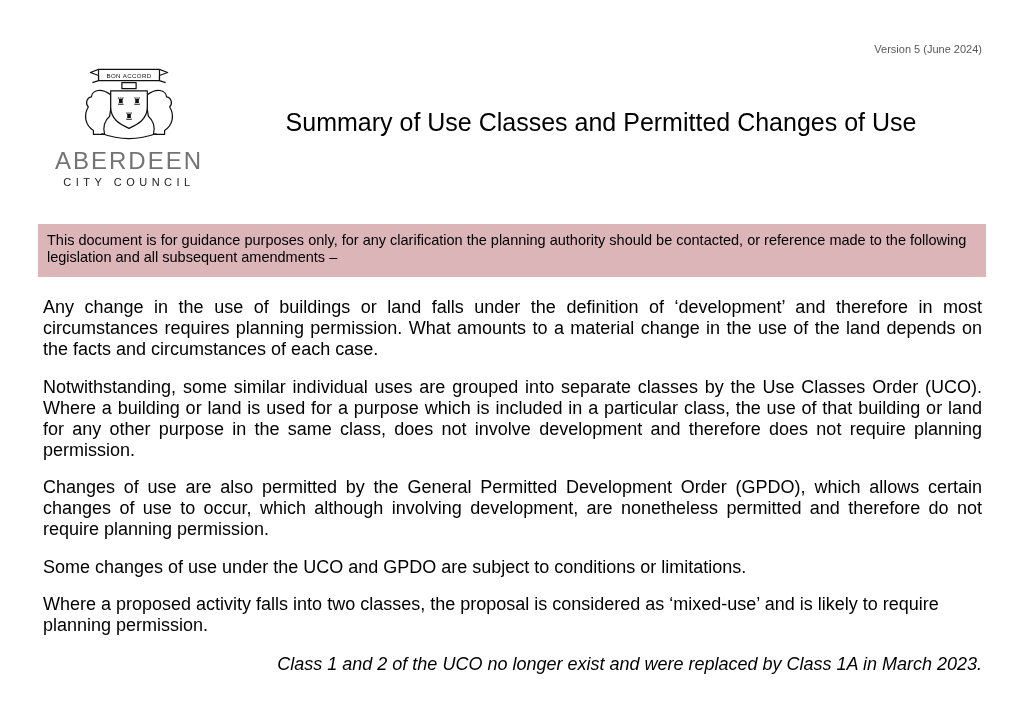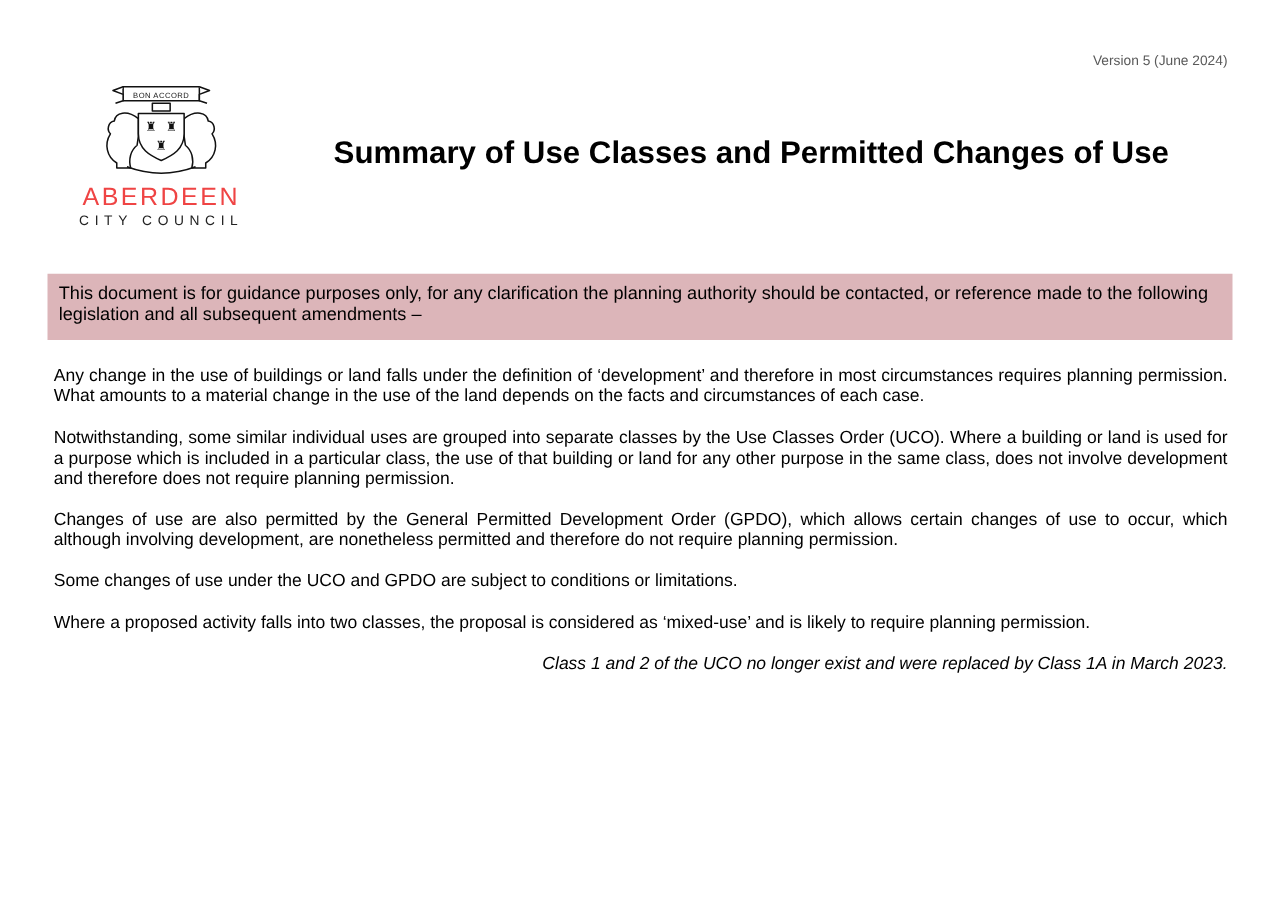--- a/index.html
+++ b/index.html
@@ -25,63 +25,63 @@
     padding: 66px 40px 0 40px;
   }
   .logo {
     flex: 0 0 178px;
     display: flex;
     flex-direction: column;
     align-items: center;
   }
   .logo svg { display: block; }
   .org-name {
-    font-size: 20px;
+    font-size: 24px;
     letter-spacing: 2px;
-    color: #ef4444;
+    color: #737373;
     margin-top: 3px;
     white-space: nowrap;
   }
   .org-sub {
     font-size: 11px;
     letter-spacing: 4.5px;
     color: #222;
     margin-top: 1px;
     white-space: nowrap;
   }
   .title-wrap {
     flex: 1;
     display: flex;
     justify-content: center;
   }
   h1.title {
     margin-top: 42px;
     font-size: 25px;
-    font-weight: bold;
+    font-weight: normal;
     text-align: right;
     color: #000;
   }
   .notice {
     margin: 36px 38px 0 38px;
     padding: 8px 9px 11px 9px;
     font-size: 14.5px;
     line-height: 1.17;
     color: #000;
   }
   .notice ul {
     margin: 14px 0 1px 0;
     padding-left: 68px;
   }
   .notice li {
     margin: 1.5px 0;
     padding-left: 3px;
   }
   .content {
     margin: 20px 42px 0 43px;
-    font-size: 14px;
+    font-size: 18px;
     line-height: 1.17;
   }
   .content p {
     margin-bottom: 16.5px;
     text-align: justify;
   }
   .content p.single { text-align: left; }
   .content p.note {
     font-style: italic;
     text-align: right;

